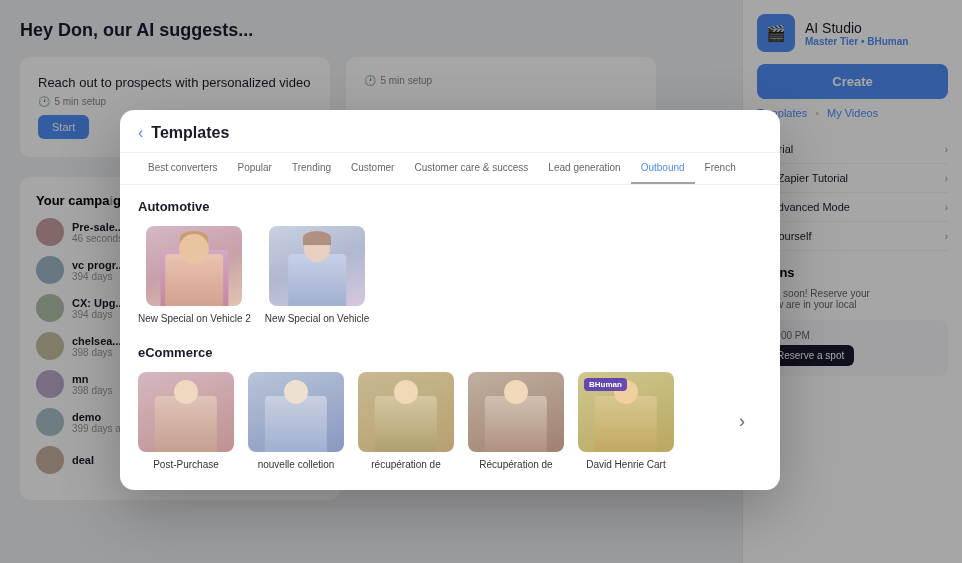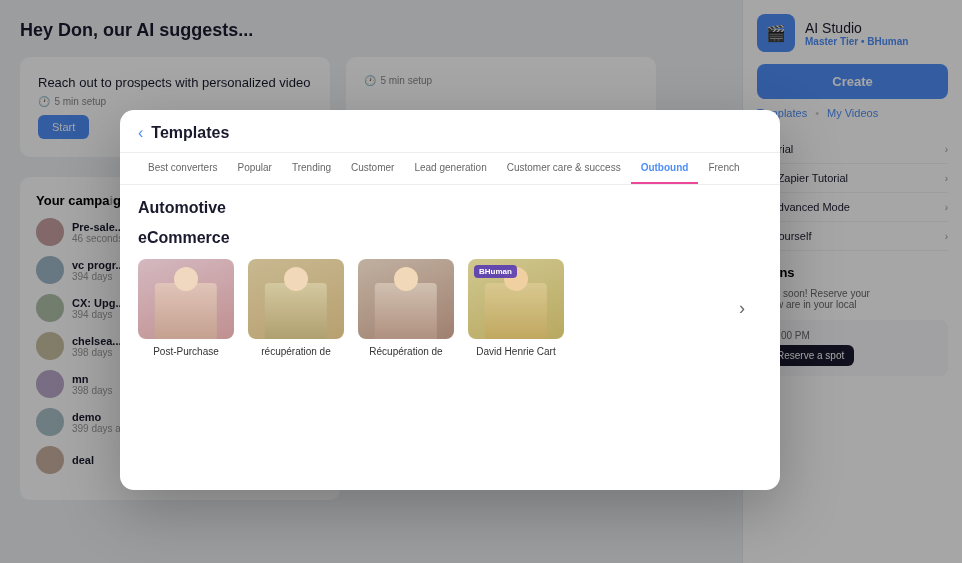--- a/index.html
+++ b/index.html
@@ -305,32 +305,32 @@
       padding: 9px 10px;
       font-size: 10px;
       color: #666;
       cursor: pointer;
       white-space: nowrap;
       border-bottom: 2px solid transparent;
     }
 
     .modal-tab.active {
       color: #4f8ef7;
-      border-bottom: 2px solid #ec4899;
-      font-weight: 700;
+      border-bottom: 2px solid #a3a3a3;
+      font-weight: 400;
     }
 
     .modal-body {
       padding: 14px 18px;
       overflow-y: auto;
       height: calc(380px - 88px);
     }
 
     .template-section-title {
-      font-size: 16px;
+      font-size: 13px;
       font-weight: 700;
       color: #1a1a2e;
       margin-bottom: 12px;
     }
 
     .template-grid {
       display: flex;
       gap: 14px;
       margin-bottom: 20px;
       flex-wrap: nowrap;
@@ -562,44 +562,78 @@
   <div class="modal-header">
     <span class="modal-back">‹</span>
     <span class="modal-title">Templates</span>
   </div>
 
   <div class="modal-tabs">
     <div class="modal-tab">Best converters</div>
     <div class="modal-tab">Popular</div>
     <div class="modal-tab">Trending</div>
     <div class="modal-tab">Customer</div>
+    <div class="modal-tab">Customer care &amp; success</div>
     <div class="modal-tab">Lead generation</div>
-    <div class="modal-tab">Customer care &amp; success</div>
     <div class="modal-tab active">Outbound</div>
     <div class="modal-tab">French</div>
 
   </div>
 
   <div class="modal-body">
 
     <div class="template-section-title">Automotive</div>
+    <div class="template-section-row">
+      <div class="template-grid">
+        <div class="template-card">
+          <div class="template-thumb" style="background: linear-gradient(160deg, #d4b8c8 0%, #c8a0a8 50%, #e0c4b0 100%);">
+            <div class="person-fig" style="position:relative;">
+              <div style="position:absolute; bottom:0; left:50%; transform:translateX(-50%); width:60%; height:65%; background:linear-gradient(180deg,#e8c4b0,#d4a090); border-radius:4px 4px 0 0;"></div>
+              <div style="position:absolute; top:10px; left:50%; transform:translateX(-50%); width:26px; height:26px; background:#f0d4b8; border-radius:50%;"></div>
+              <div style="position:absolute; top:5px; left:50%; transform:translateX(-50%); width:28px; height:14px; background:#c8a070; border-radius:50% 50% 0 0;"></div>
+            </div>
+          </div>
+          <div class="template-label">New Special on Vehicle 2</div>
+        </div>
+
+        <div class="template-card">
+          <div class="template-thumb" style="background: linear-gradient(160deg, #c8d0e0 0%, #b0b8d0 50%, #d4c8e0 100%);">
+            <div style="position:relative; width:100%; height:100%;">
+              <div style="position:absolute; bottom:0; left:50%; transform:translateX(-50%); width:60%; height:65%; background:linear-gradient(180deg,#c8d0e8,#a0b0d0); border-radius:4px 4px 0 0;"></div>
+              <div style="position:absolute; top:10px; left:50%; transform:translateX(-50%); width:26px; height:26px; background:#e8d0c0; border-radius:50%;"></div>
+              <div style="position:absolute; top:5px; left:50%; transform:translateX(-50%); width:28px; height:14px; background:#b09080; border-radius:50% 50% 0 0;"></div>
+            </div>
+          </div>
+          <div class="template-label">New Special on Vehicle</div>
+        </div>
+      </div>
+    </div>
 
     <div class="template-section-title">eCommerce</div>
     <div class="template-section-row" style="position:relative;">
       <div class="template-grid">
         <div class="template-card">
           <div class="template-thumb ecommerce-thumb-1" style="background:linear-gradient(160deg,#d4b8c0,#c09090);">
             <div style="position:relative;width:100%;height:100%;">
               <div style="position:absolute;bottom:0;left:50%;transform:translateX(-50%);width:65%;height:70%;background:linear-gradient(180deg,#e0c4b8,#c4a090);border-radius:4px 4px 0 0;"></div>
               <div style="position:absolute;top:8px;left:50%;transform:translateX(-50%);width:24px;height:24px;background:#f0d8c0;border-radius:50%;"></div>
             </div>
           </div>
           <div class="template-label">Post-Purchase</div>
         </div>
 
+        <div class="template-card">
+          <div class="template-thumb" style="background:linear-gradient(160deg,#b8c4d8,#8898c0);">
+            <div style="position:relative;width:100%;height:100%;">
+              <div style="position:absolute;bottom:0;left:50%;transform:translateX(-50%);width:65%;height:70%;background:linear-gradient(180deg,#c8d0e0,#a0b0d0);border-radius:4px 4px 0 0;"></div>
+              <div style="position:absolute;top:8px;left:50%;transform:translateX(-50%);width:24px;height:24px;background:#ede0d0;border-radius:50%;"></div>
+            </div>
+          </div>
+          <div class="template-label">nouvelle colletion</div>
+        </div>
 
         <div class="template-card">
           <div class="template-thumb" style="background:linear-gradient(160deg,#c8b890,#b8a070);">
             <div style="position:relative;width:100%;height:100%;">
               <div style="position:absolute;bottom:0;left:50%;transform:translateX(-50%);width:65%;height:70%;background:linear-gradient(180deg,#d4c8a0,#b0a070);border-radius:4px 4px 0 0;"></div>
               <div style="position:absolute;top:8px;left:50%;transform:translateX(-50%);width:24px;height:24px;background:#f0d8b8;border-radius:50%;"></div>
             </div>
           </div>
           <div class="template-label">récupération de</div>
         </div>

